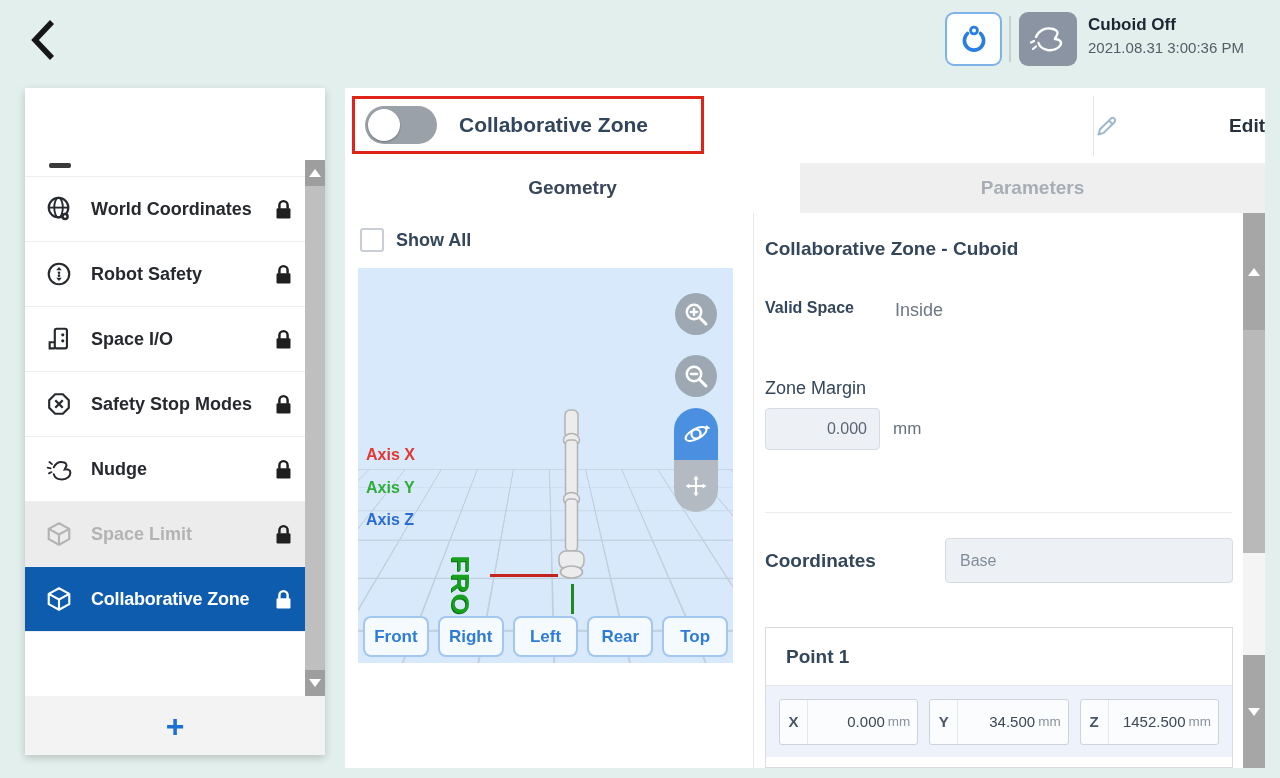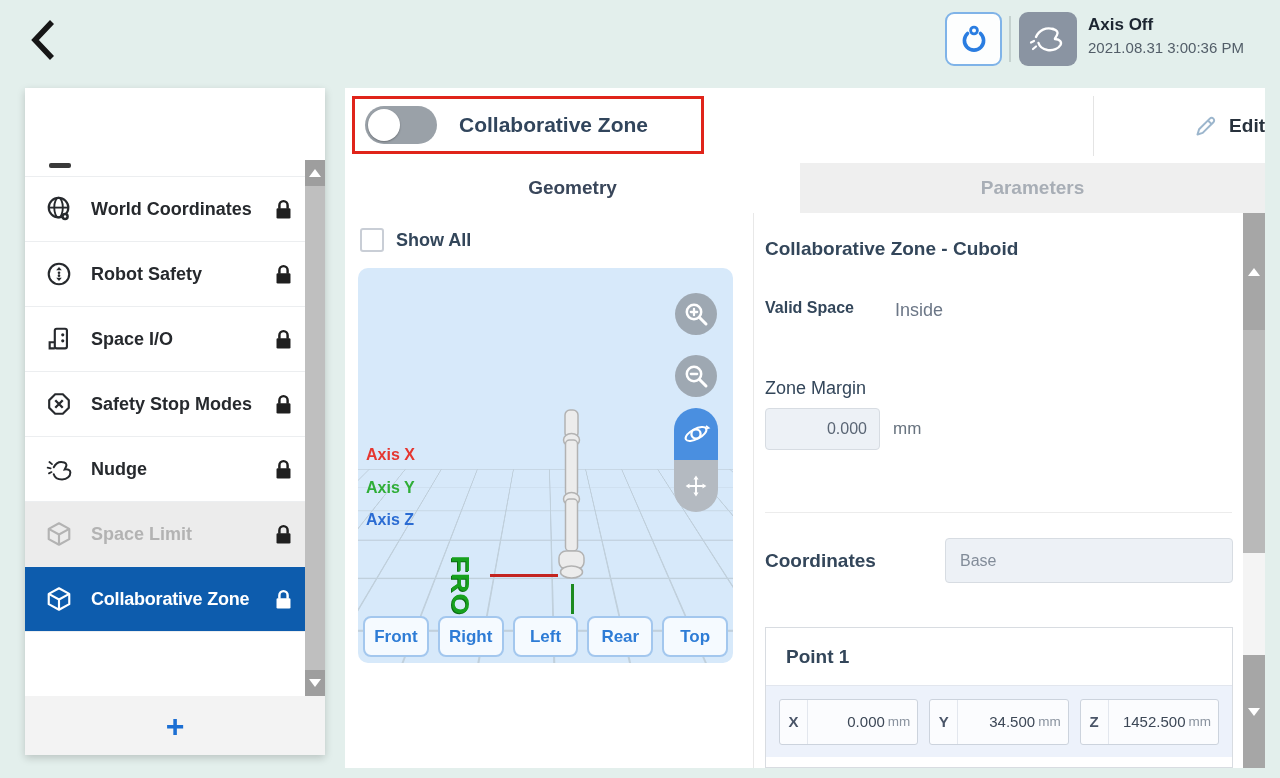--- a/index.html
+++ b/index.html
@@ -41,36 +41,36 @@
   .tri-dn { width:0; height:0; border-left:6px solid transparent; border-right:6px solid transparent; border-top:8px solid #fff; }
 
   
   .main { left:345px; top:88px; width:920px; height:680px; background:#fff; }
   .zone-head { position:absolute; left:0; top:0; right:0; height:75px; background:#fff; }
   .red-box { position:absolute; left:7px; top:8px; width:352px; height:58px; border:3px solid #e0241a; display:flex; align-items:center; gap:22px; padding-left:10px; }
   .toggle { width:72px; height:38px; background:#9aa1a8; border-radius:19px; position:relative; cursor:pointer; flex:0 0 72px; }
   .toggle .knob { position:absolute; left:3px; top:3px; width:32px; height:32px; border-radius:50%; background:#fff; box-shadow:0 1px 2px rgba(0,0,0,.3); }
   .zone-label { font-size:21px; font-weight:bold; color:#31455c; }
   .edit-divider { position:absolute; left:748px; top:8px; width:1px; height:60px; background:#e4e4e4; }
-  .edit-btn { position:absolute; left:749px; top:0; width:171px; height:75px; display:flex; align-items:center; justify-content:flex-end; gap:10px; cursor:pointer; }
+  .edit-btn { position:absolute; left:749px; top:0; width:171px; height:75px; display:flex; align-items:center; justify-content:space-between; gap:10px; cursor:pointer; }
   .edit-label { font-size:19px; font-weight:bold; color:#27313c; }
 
   .tabs { position:absolute; left:0; top:75px; width:920px; height:50px; display:flex; }
   .tab { display:flex; align-items:center; justify-content:center; font-size:19px; font-weight:bold; cursor:pointer; }
   .tab.active { width:455px; background:#fff; color:#39465a; }
   .tab.inactive { width:465px; background:#efefef; color:#a8aeb6; }
 
   .col-divider { position:absolute; left:408px; top:125px; width:1px; bottom:0; background:#e8e8e8; }
 
   
   .showall { position:absolute; left:15px; top:140px; display:flex; align-items:center; gap:12px; }
   .checkbox { width:24px; height:24px; background:#fff; border:2px solid #c9ced6; border-radius:3px; cursor:pointer; }
   .showall-label { font-size:18px; font-weight:bold; color:#33465a; }
 
-  .viewer { position:absolute; left:13px; top:180px; width:375px; height:395px; background:#d7e9fa; overflow:hidden; border-radius:10px; }
+  .viewer { position:absolute; left:13px; top:180px; width:375px; height:395px; background:#d7e9fa; overflow:hidden; border-radius:0; }
   .viewer .floor { position:absolute; left:-45%; right:-45%; top:51%; height:80%;
       background-image:linear-gradient(#a9b6bf 1px, transparent 1px), linear-gradient(90deg,#a9b6bf 1px, transparent 1px);
       background-size:36px 30px; transform:perspective(260px) rotateX(56deg); transform-origin:50% 0; opacity:.5; }
   .axis-lbl { position:absolute; left:8px; font-size:16px; font-weight:bold; }
   .ax-x { top:178px; color:#e53731; } .ax-y { top:211px; color:#2fae37; } .ax-z { top:243px; color:#2b6cd3; }
   .robot-svg { position:absolute; left:178px; top:138px; }
   .line-red { position:absolute; left:132px; top:306px; width:68px; height:3px; background:#c32420; }
   .line-green { position:absolute; left:213px; top:316px; width:3px; height:30px; background:#1c8a1f; }
   .front-word { position:absolute; left:74px; top:262px; width:56px; height:116px; }
   .front-word span { display:block; transform:rotate(90deg) scale(1,.9); transform-origin:50% 50%; font-size:27px; font-weight:bold; color:#17a11e; letter-spacing:1px; text-shadow:1px 1px 0 #0c6d12; margin-top:38px; }
@@ -203,21 +203,21 @@
       <use href="#i-grip"></use>
     </svg>
 </div>
 <div class="abs tb-divider"></div>
 <div class="abs servo-box">
   <svg width="40" height="36" style="color:#fff">
       <use href="#i-servohand"></use>
     </svg>
 </div>
 <div class="abs servo-text">
-  <div class="servo-status">Axis Off</div>
+  <div class="servo-status">Cuboid Off</div>
   <div class="servo-time">2021.08.31 3:00:36 PM</div>
 </div>
 
 <div class="abs sidebar">
 
   <div class="sb-list">
     <div class="sb-sliver">
         <div class="sb-frag"></div>
       </div>
 

